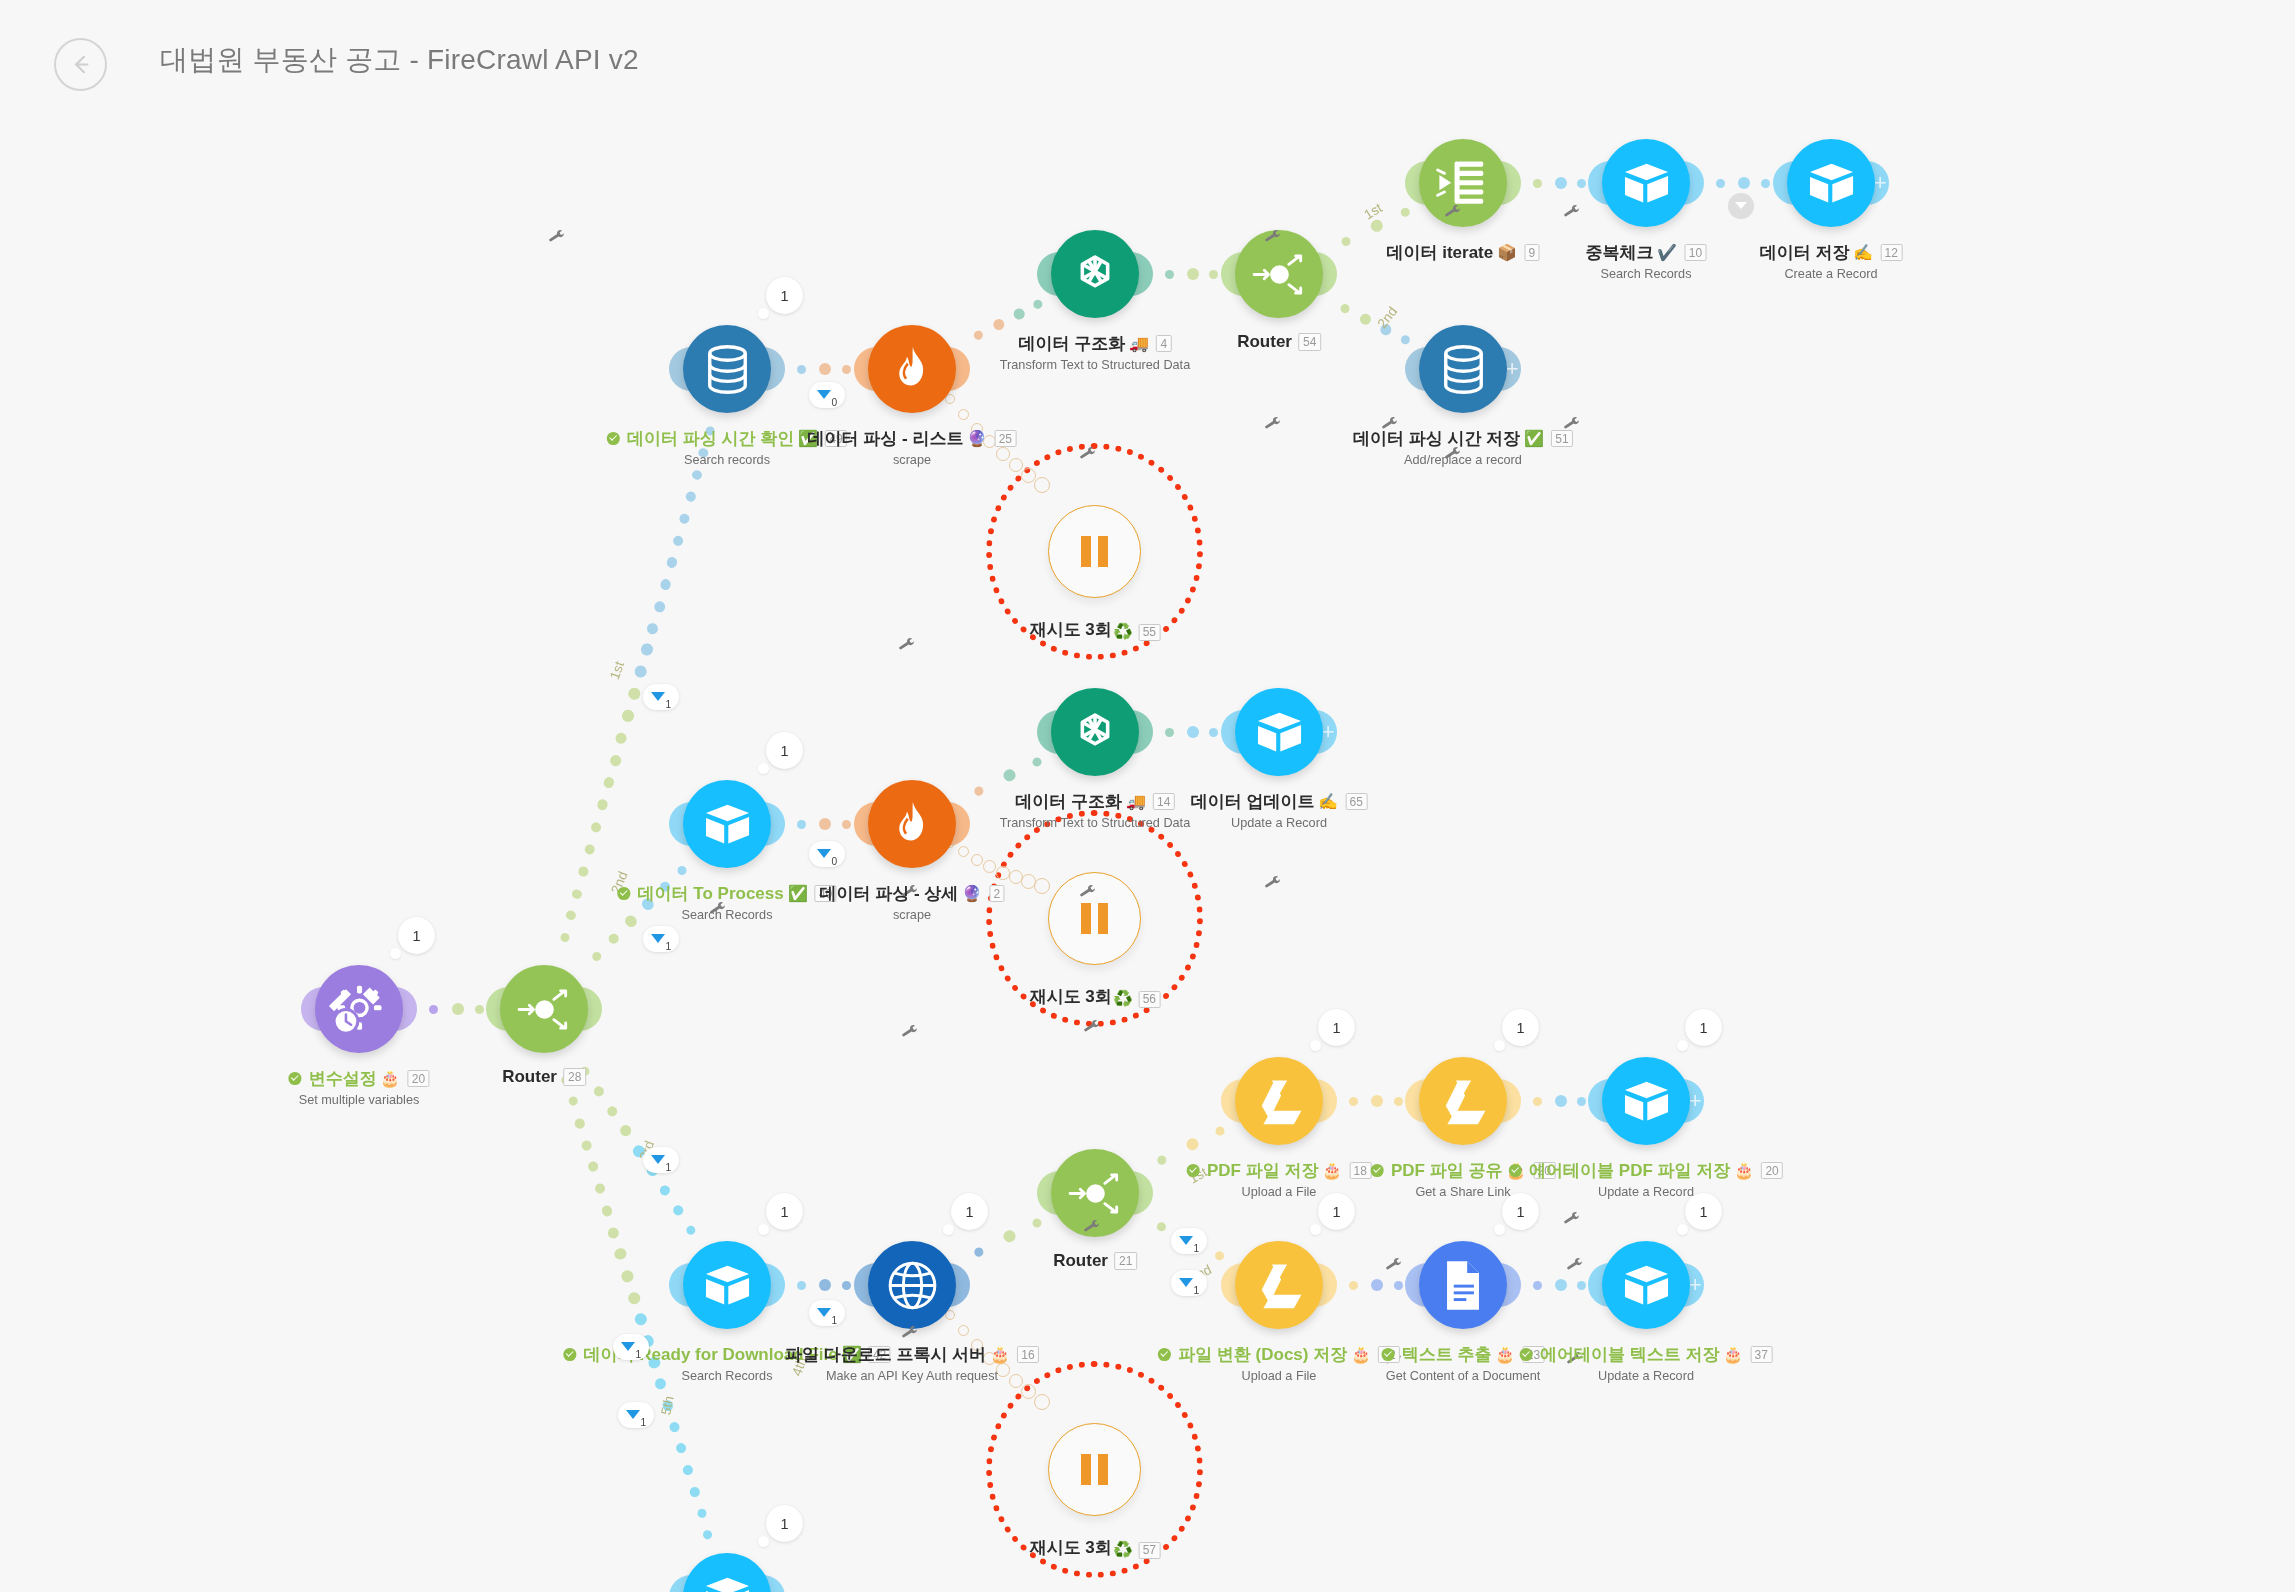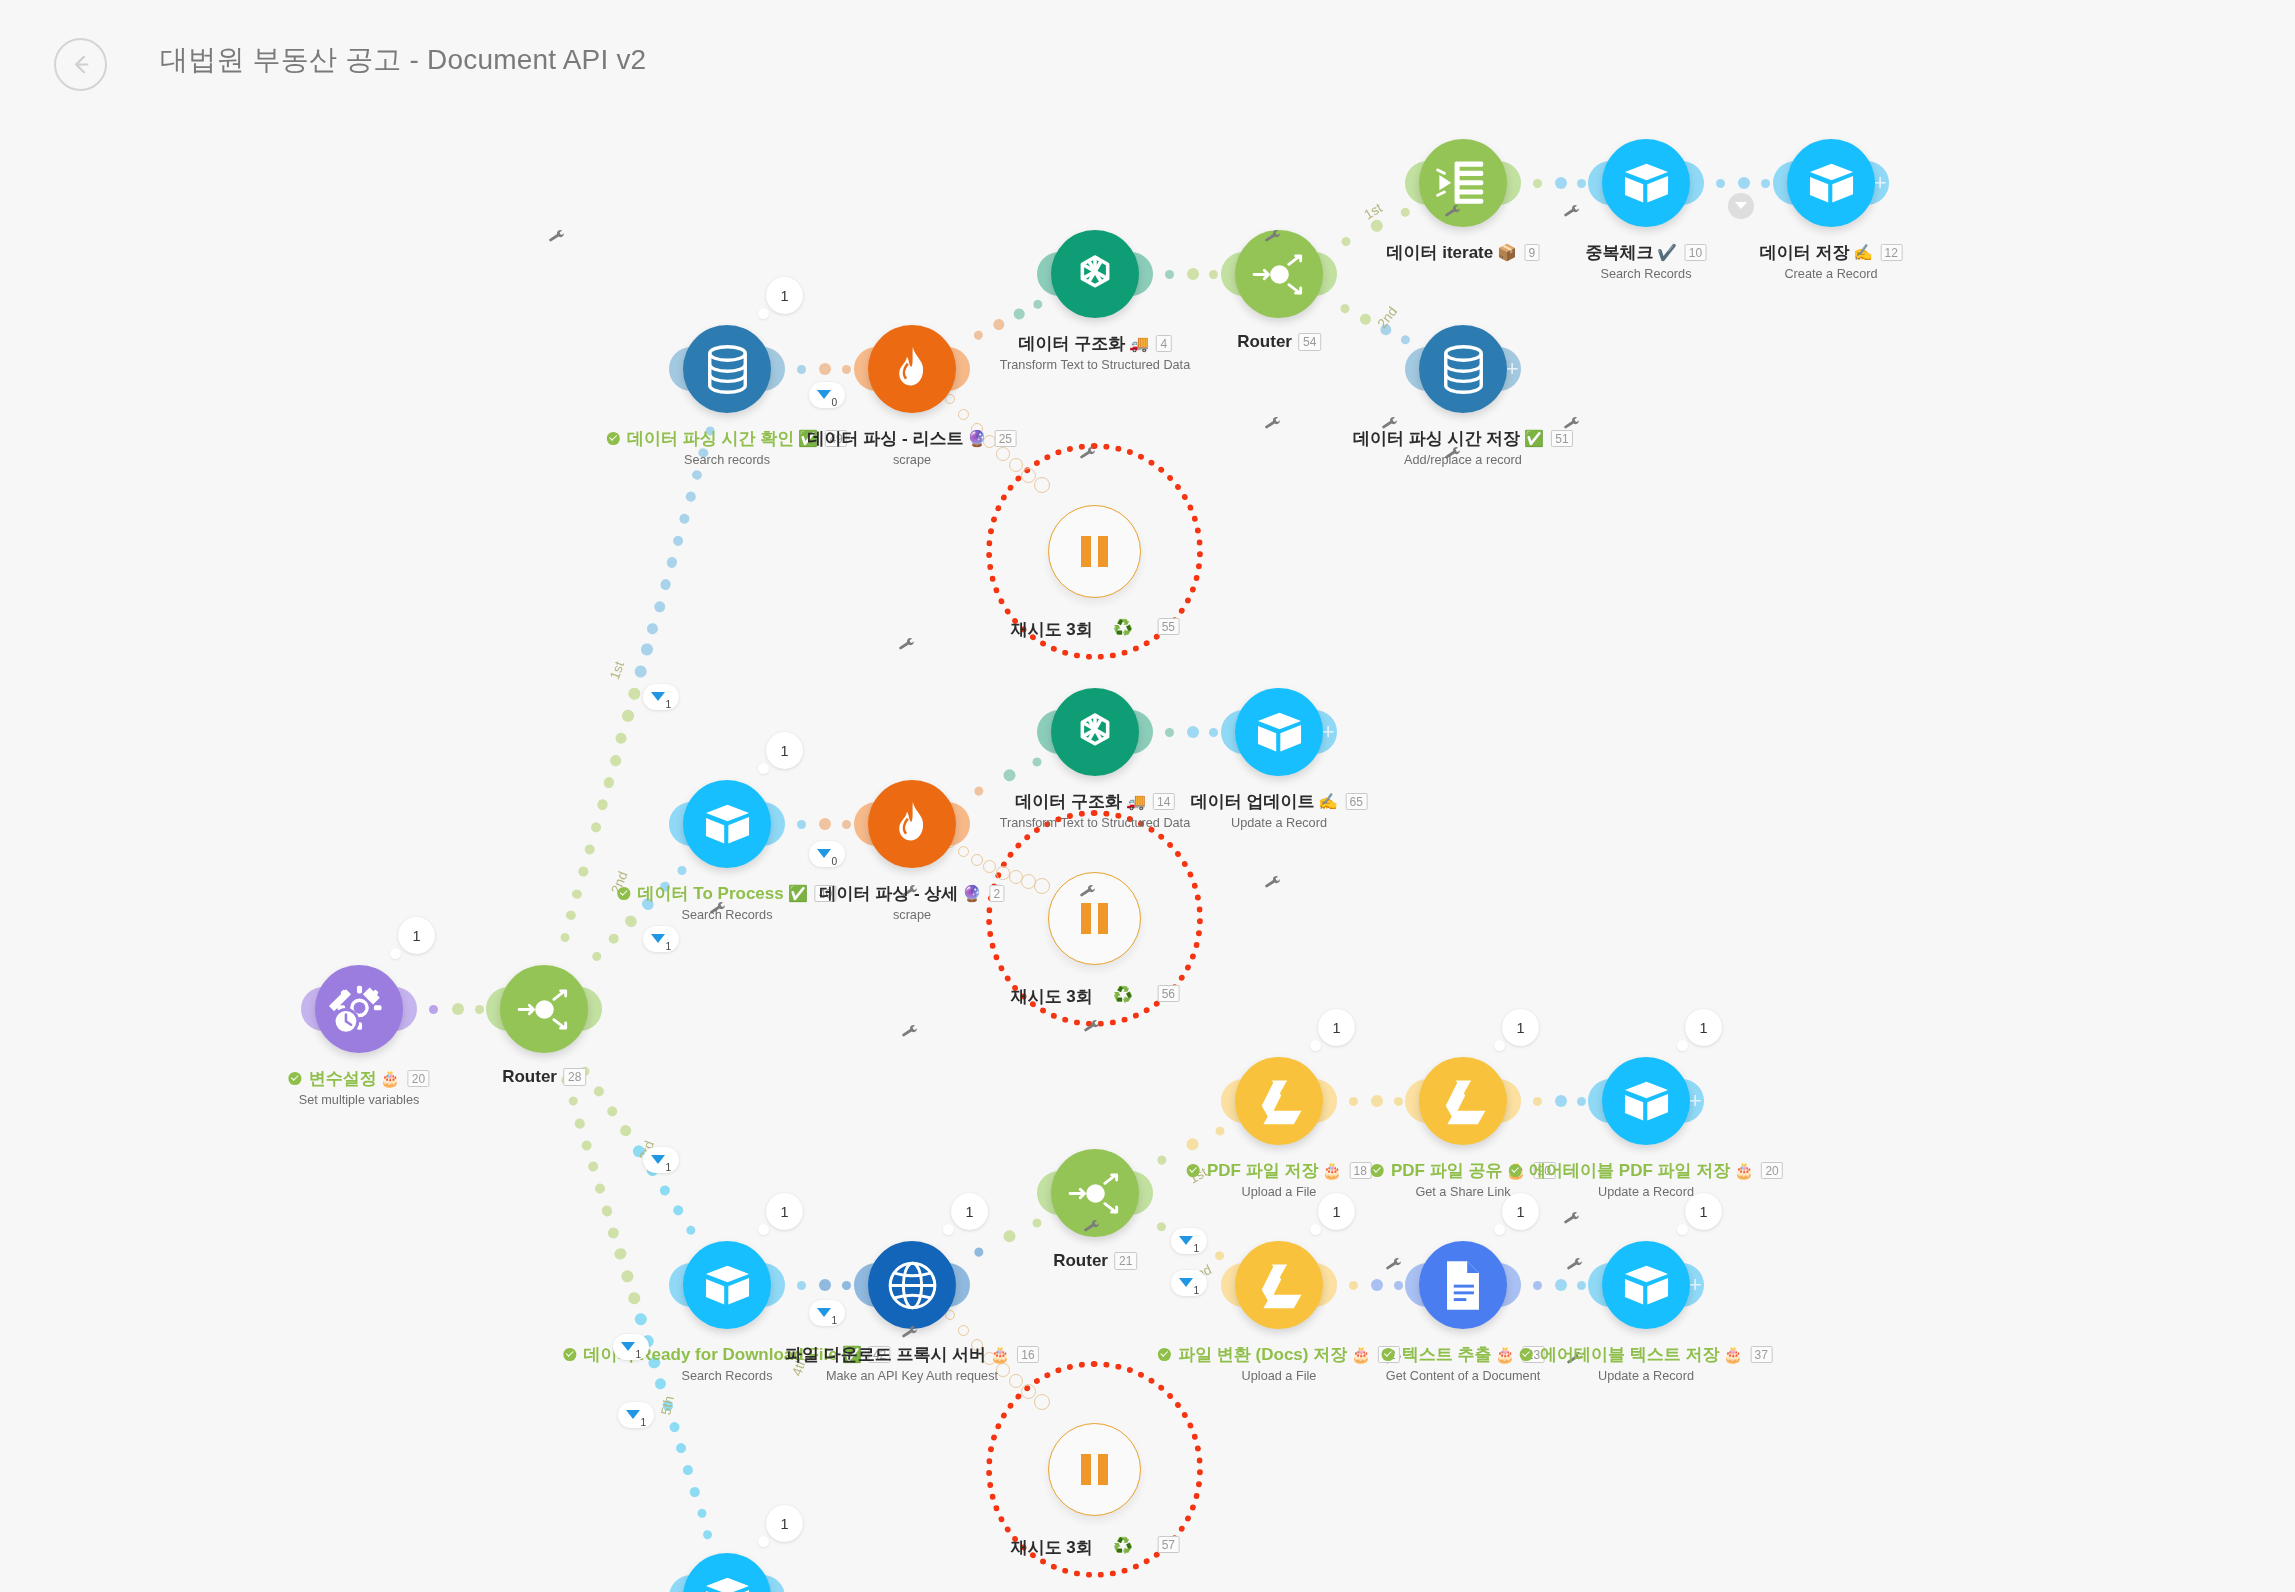--- a/index.html
+++ b/index.html
@@ -117,42 +117,42 @@
   .retry .pausebtn {
     position: absolute; left: -47px; top: -47px; width: 93px; height: 93px;
     border-radius: 50%; border: 1.7px solid #e9a12a; background: #fafafa;
     display: flex; align-items: center; justify-content: center; gap: 6.8px;
     box-shadow: 0 5.1px 8.5px rgba(0,0,0,.07); cursor: pointer;
   }
   .retry .pausebtn b { display:block; width: 10.2px; height: 31px; background: #f0972a; }
   .retry .rlabel {
     position: absolute; left: 50%; transform: translateX(-50%); top: 66px;
     white-space: nowrap; font-size: 17px; font-weight: bold; color: #2b2b2b;
-    display: inline-flex; align-items: flex-start; gap: 21px;
+    display: inline-flex; align-items: flex-end; gap: 2px;
   }
   
   .errarc {
     position: absolute; pointer-events: none;
   }
   .errarc i { position: absolute; width: 11px; height: 11px; border-radius: 50%;
               border: 1.7px solid #e8c9a0; background: transparent; }
 </style>
 </head>
 <body>
 
 <div id="canvas">
 
   <div class="header">
     <div class="back-btn">
       <svg width="29" height="29" viewBox="0 0 34 34">
         <path d="M21 8 L12 17 L21 26" fill="none" stroke="#cfcfcf" stroke-width="2.6" stroke-linecap="round" stroke-linejoin="round"></path>
         <line x1="12" y1="17" x2="25" y2="17" stroke="#cfcfcf" stroke-width="2.6" stroke-linecap="round"></line>
       </svg>
     </div>
-    <div class="page-title">대법원 부동산 공고 - Document API v2</div>
+    <div class="page-title">대법원 부동산 공고 - FireCrawl API v2</div>
   </div>
 
   <div id="links">
       <div class="link" style="left: 359px; top: 1003px; width: 185px; transform: rotate(0rad);">
         <i style="left: 70px; background: rgb(185, 164, 236); height: 9px; width: 9px; top: 1.5px;"></i>
         <i style="left: 93px; background: rgb(207, 224, 168); height: 12px; width: 12px; top: 0px;"></i>
         <i style="left: 116px; background: rgb(207, 224, 168); height: 9px; width: 9px; top: 1.5px;"></i>
       </div>
       <div class="link" style="left: 544px; top: 1003px; width: 666px; transform: rotate(-1.2918rad);">
         <i style="left: 70px; background: rgb(207, 224, 168); height: 9px; width: 9px; top: 1.5px;"></i>

